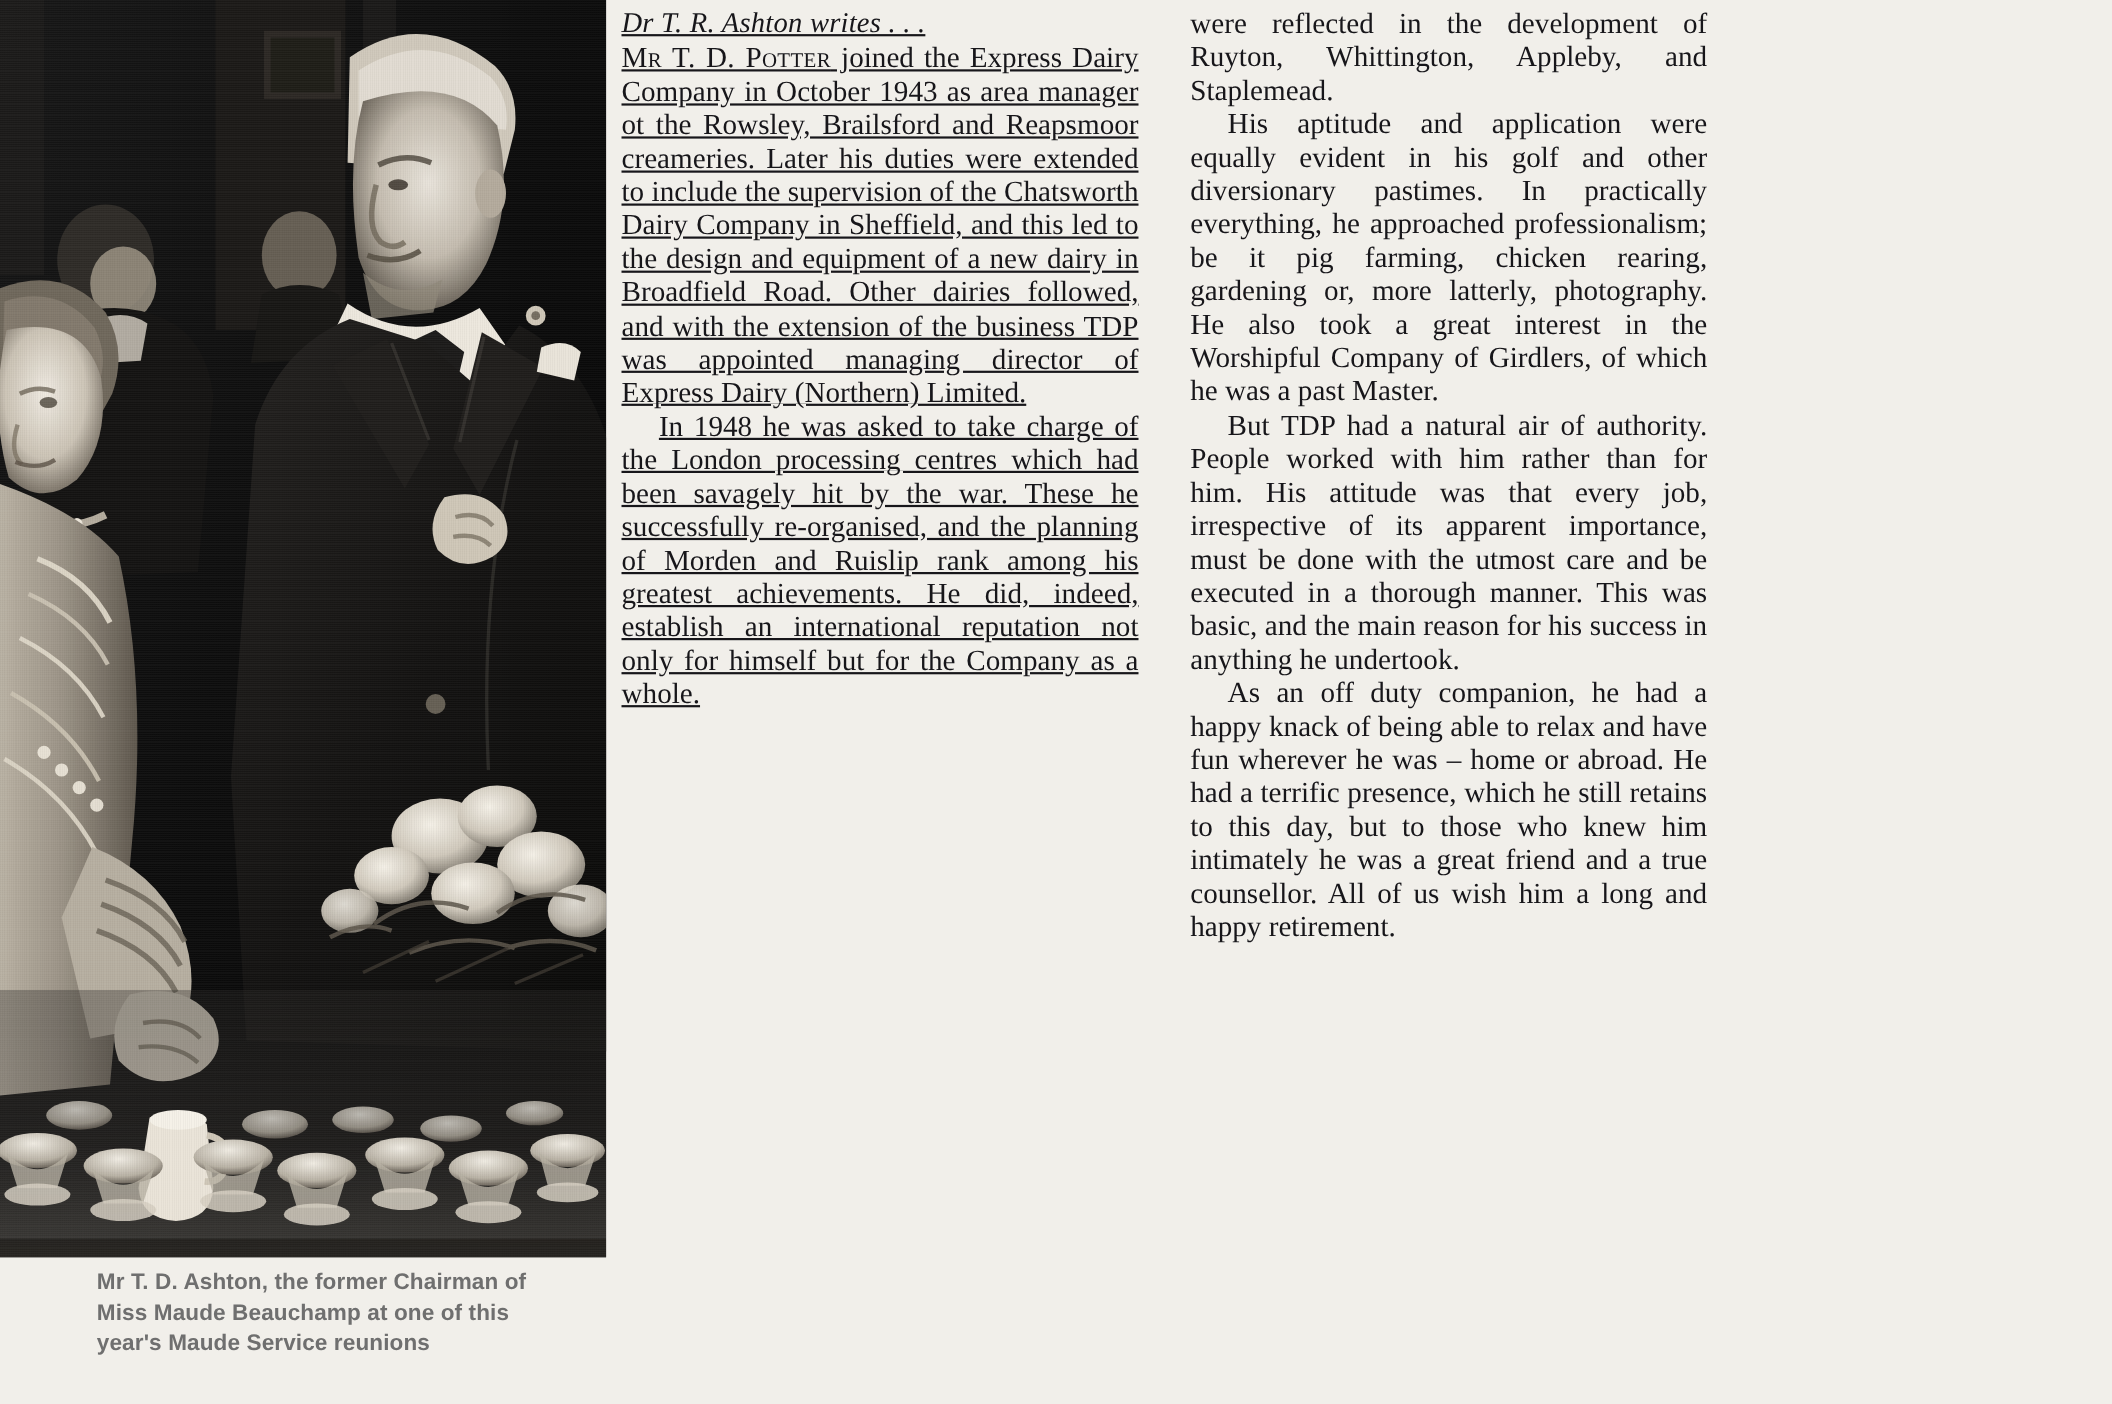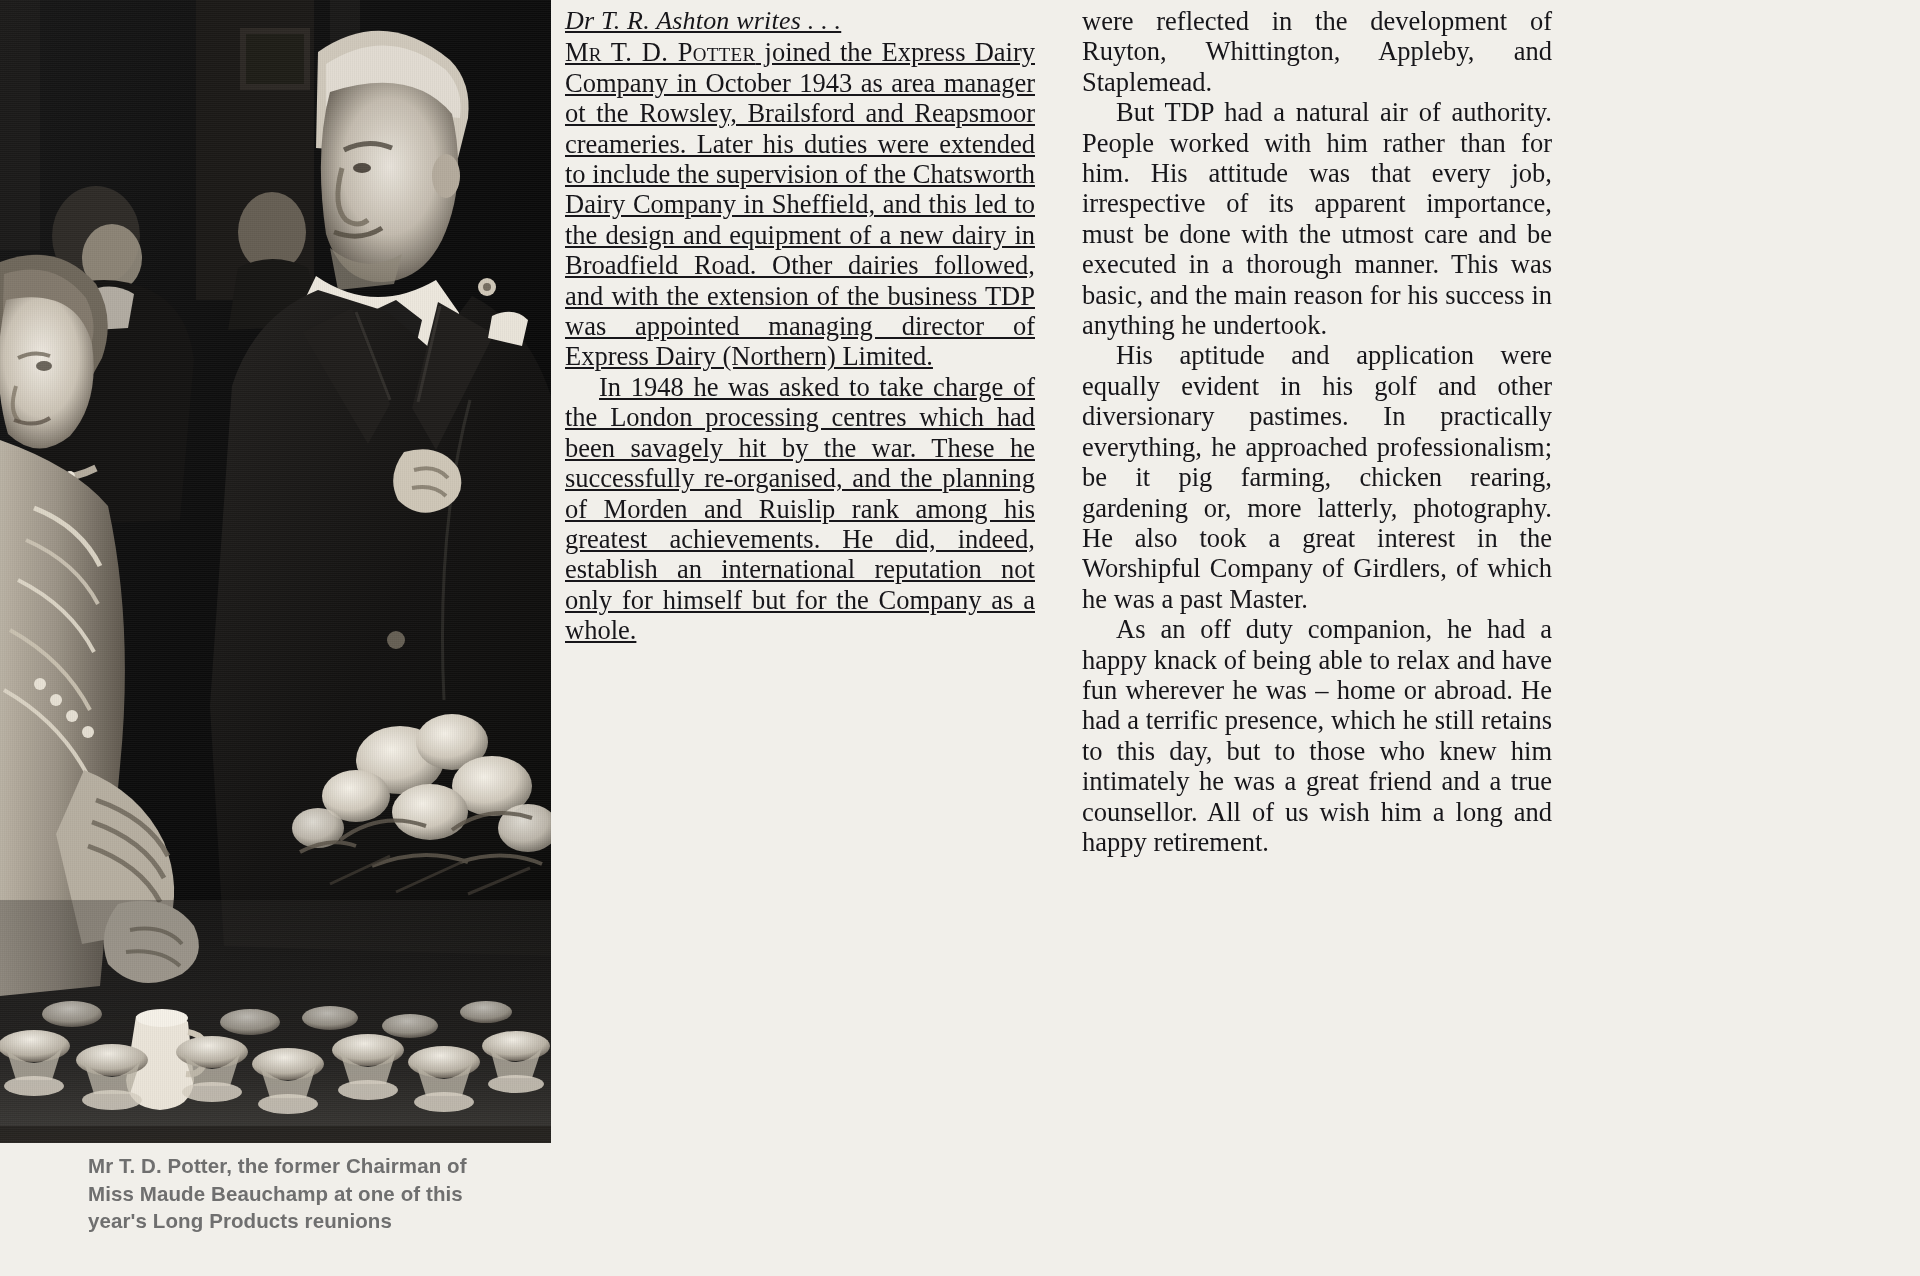--- a/index.html
+++ b/index.html
@@ -321,31 +321,31 @@
           <ellipse cx="486" cy="1012" rx="26" ry="11" fill="url(#glassG)"></ellipse>
         </g>
       </g>
 
       <rect x="0" y="1126" width="551" height="17" fill="#15130f" opacity=".55"></rect>
     </svg>
     <div id="grain"></div>
   </div>
 
   <div id="caption">
-    <span class="cline">Mr T. D. Potter, the former Chairman of</span>
+    <span class="cline">Mr T. D. Ashton, the former Chairman of</span>
     <span class="cline">Miss Maude Beauchamp at one of this</span>
-    <span class="cline">year's Long Products reunions</span>
+    <span class="cline">year's Maude Service reunions</span>
   </div>
 
   <div class="column" id="col-1">
     <div class="byline">Dr T. R. Ashton writes . . .</div>
     <p class="para first"><span class="smallcaps">Mr T. D. Potter</span><span> joined the Express Dairy Company in October 1943 as area manager ot the Rowsley, Brailsford and Reapsmoor creameries. Later his duties were extended to include the supervision of the Chatsworth Dairy Company in Sheffield, and this led to the design and equipment of a new dairy in Broadfield Road. Other dairies followed, and with the extension of the business TDP was appointed managing director of Express Dairy (Northern) Limited.</span></p>
     <p class="para">In 1948 he was asked to take charge of the London processing centres which had been savagely hit by the war. These he successfully re-organised, and the planning of Morden and Ruislip rank among his greatest achievements. He did, indeed, establish an international reputation not only for himself but for the Company as a whole.</p>
   </div>
 
   <div class="column" id="col-2">
     <p class="para first">were reflected in the development of Ruyton, Whittington, Appleby, and Staplemead.</p>
+    <p class="para">His aptitude and application were equally evident in his golf and other diversionary pastimes. In practically everything, he approached professionalism; be it pig farming, chicken rearing, gardening or, more latterly, photography. He also took a great interest in the Worshipful Company of Girdlers, of which he was a past Master.</p>
     <p class="para">But TDP had a natural air of authority. People worked with him rather than for him. His attitude was that every job, irrespective of its apparent importance, must be done with the utmost care and be executed in a thorough manner. This was basic, and the main reason for his success in anything he undertook.</p>
-    <p class="para">His aptitude and application were equally evident in his golf and other diversionary pastimes. In practically everything, he approached professionalism; be it pig farming, chicken rearing, gardening or, more latterly, photography. He also took a great interest in the Worshipful Company of Girdlers, of which he was a past Master.</p>
     <p class="para">As an off duty companion, he had a happy knack of being able to relax and have fun wherever he was – home or abroad. He had a terrific presence, which he still retains to this day, but to those who knew him intimately he was a great friend and a true counsellor. All of us wish him a long and happy retirement.</p>
   </div>
 
 </div>
 
 </body></html>

